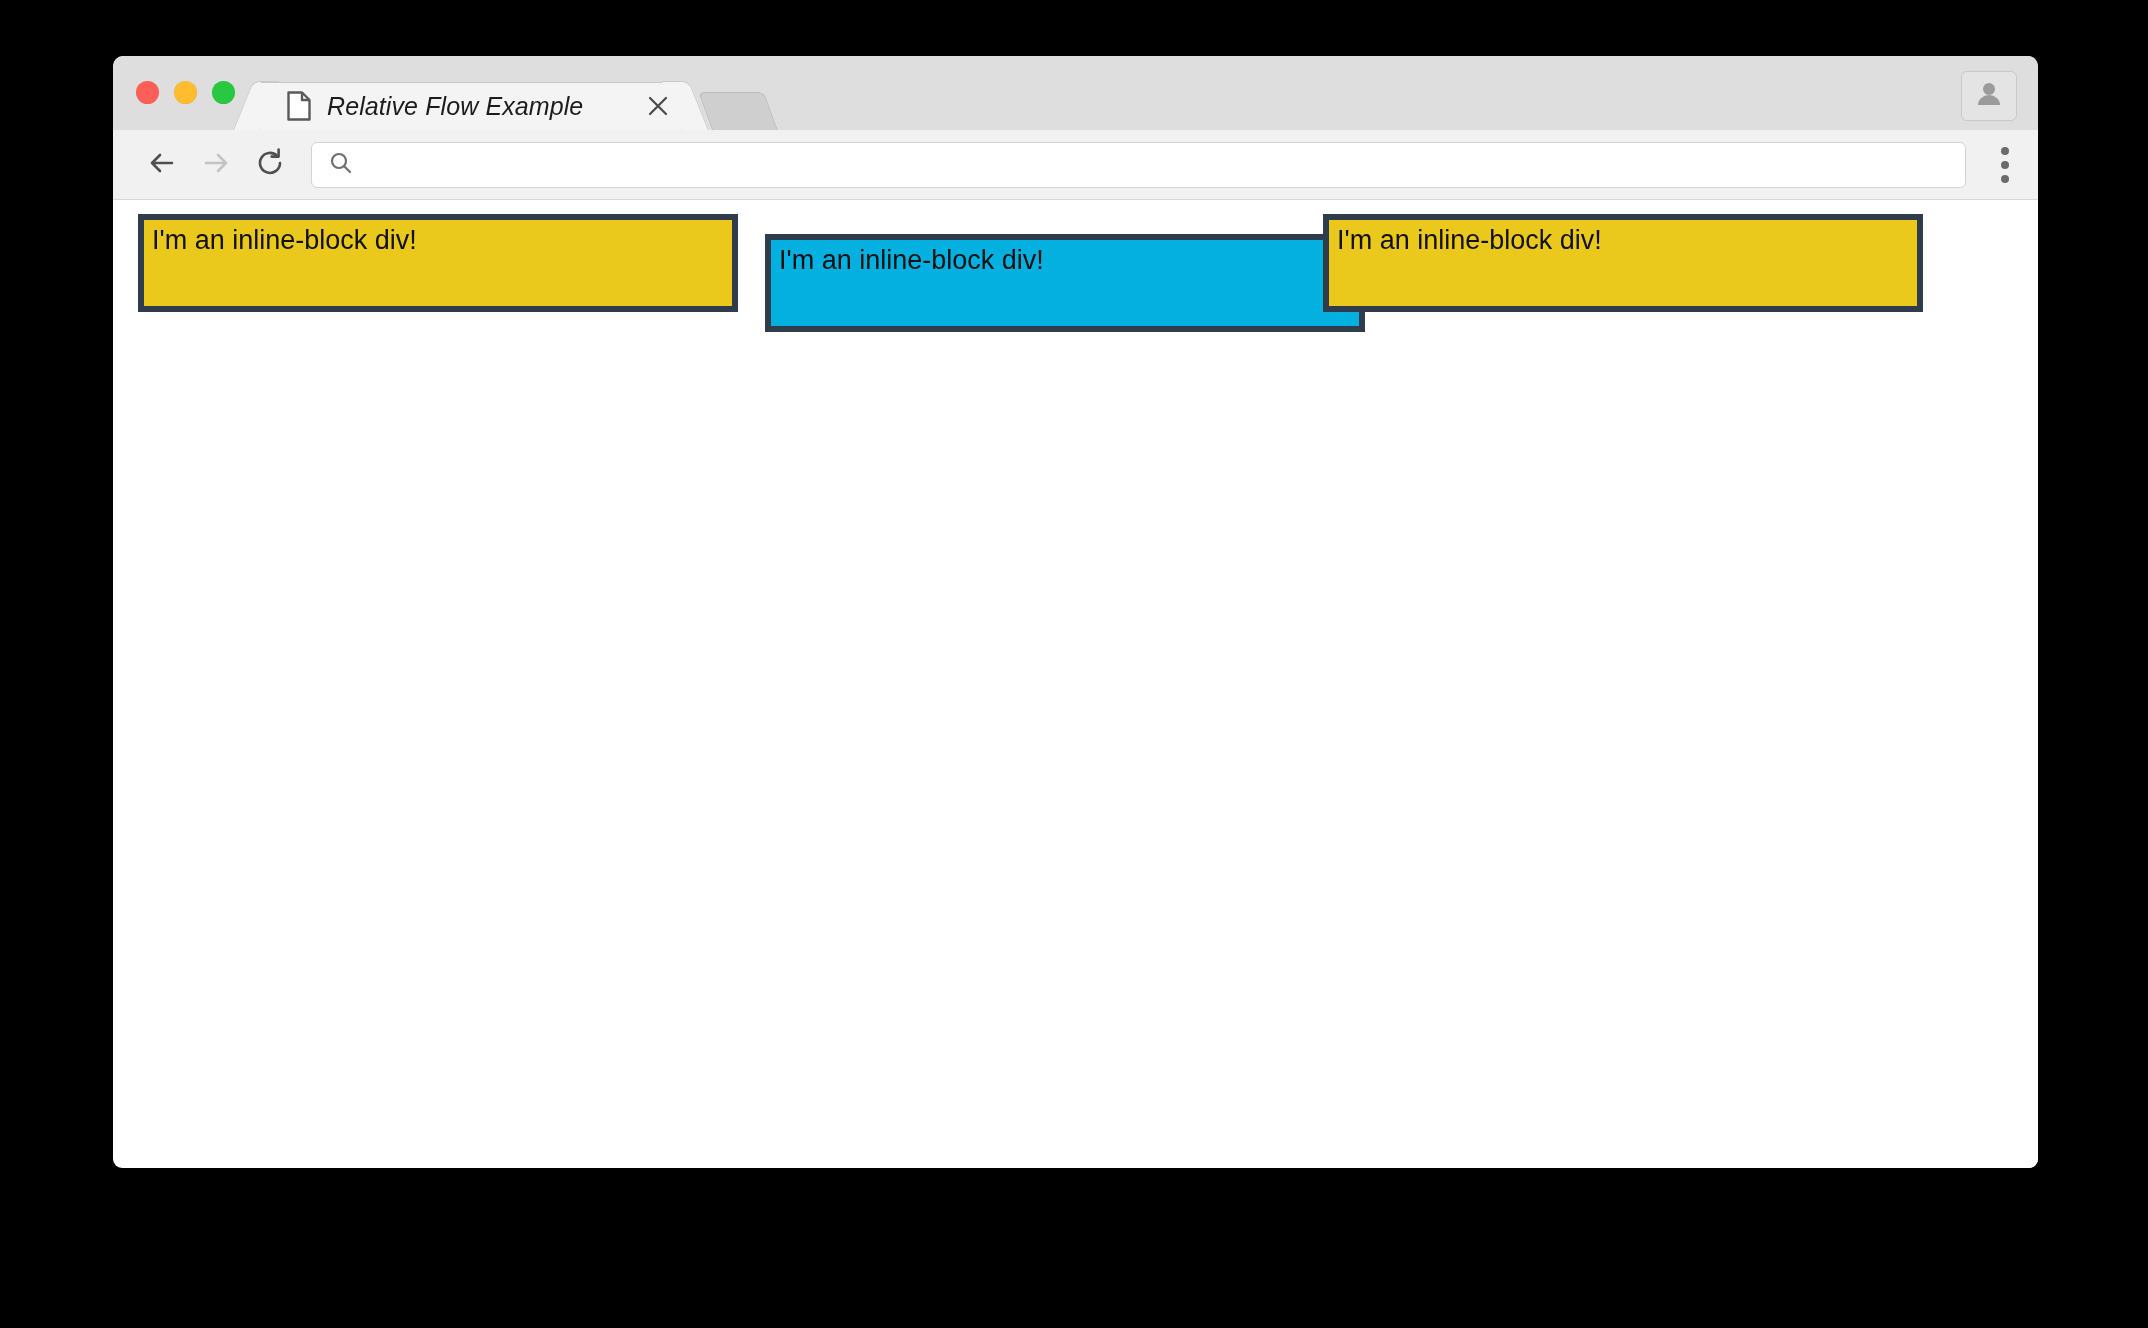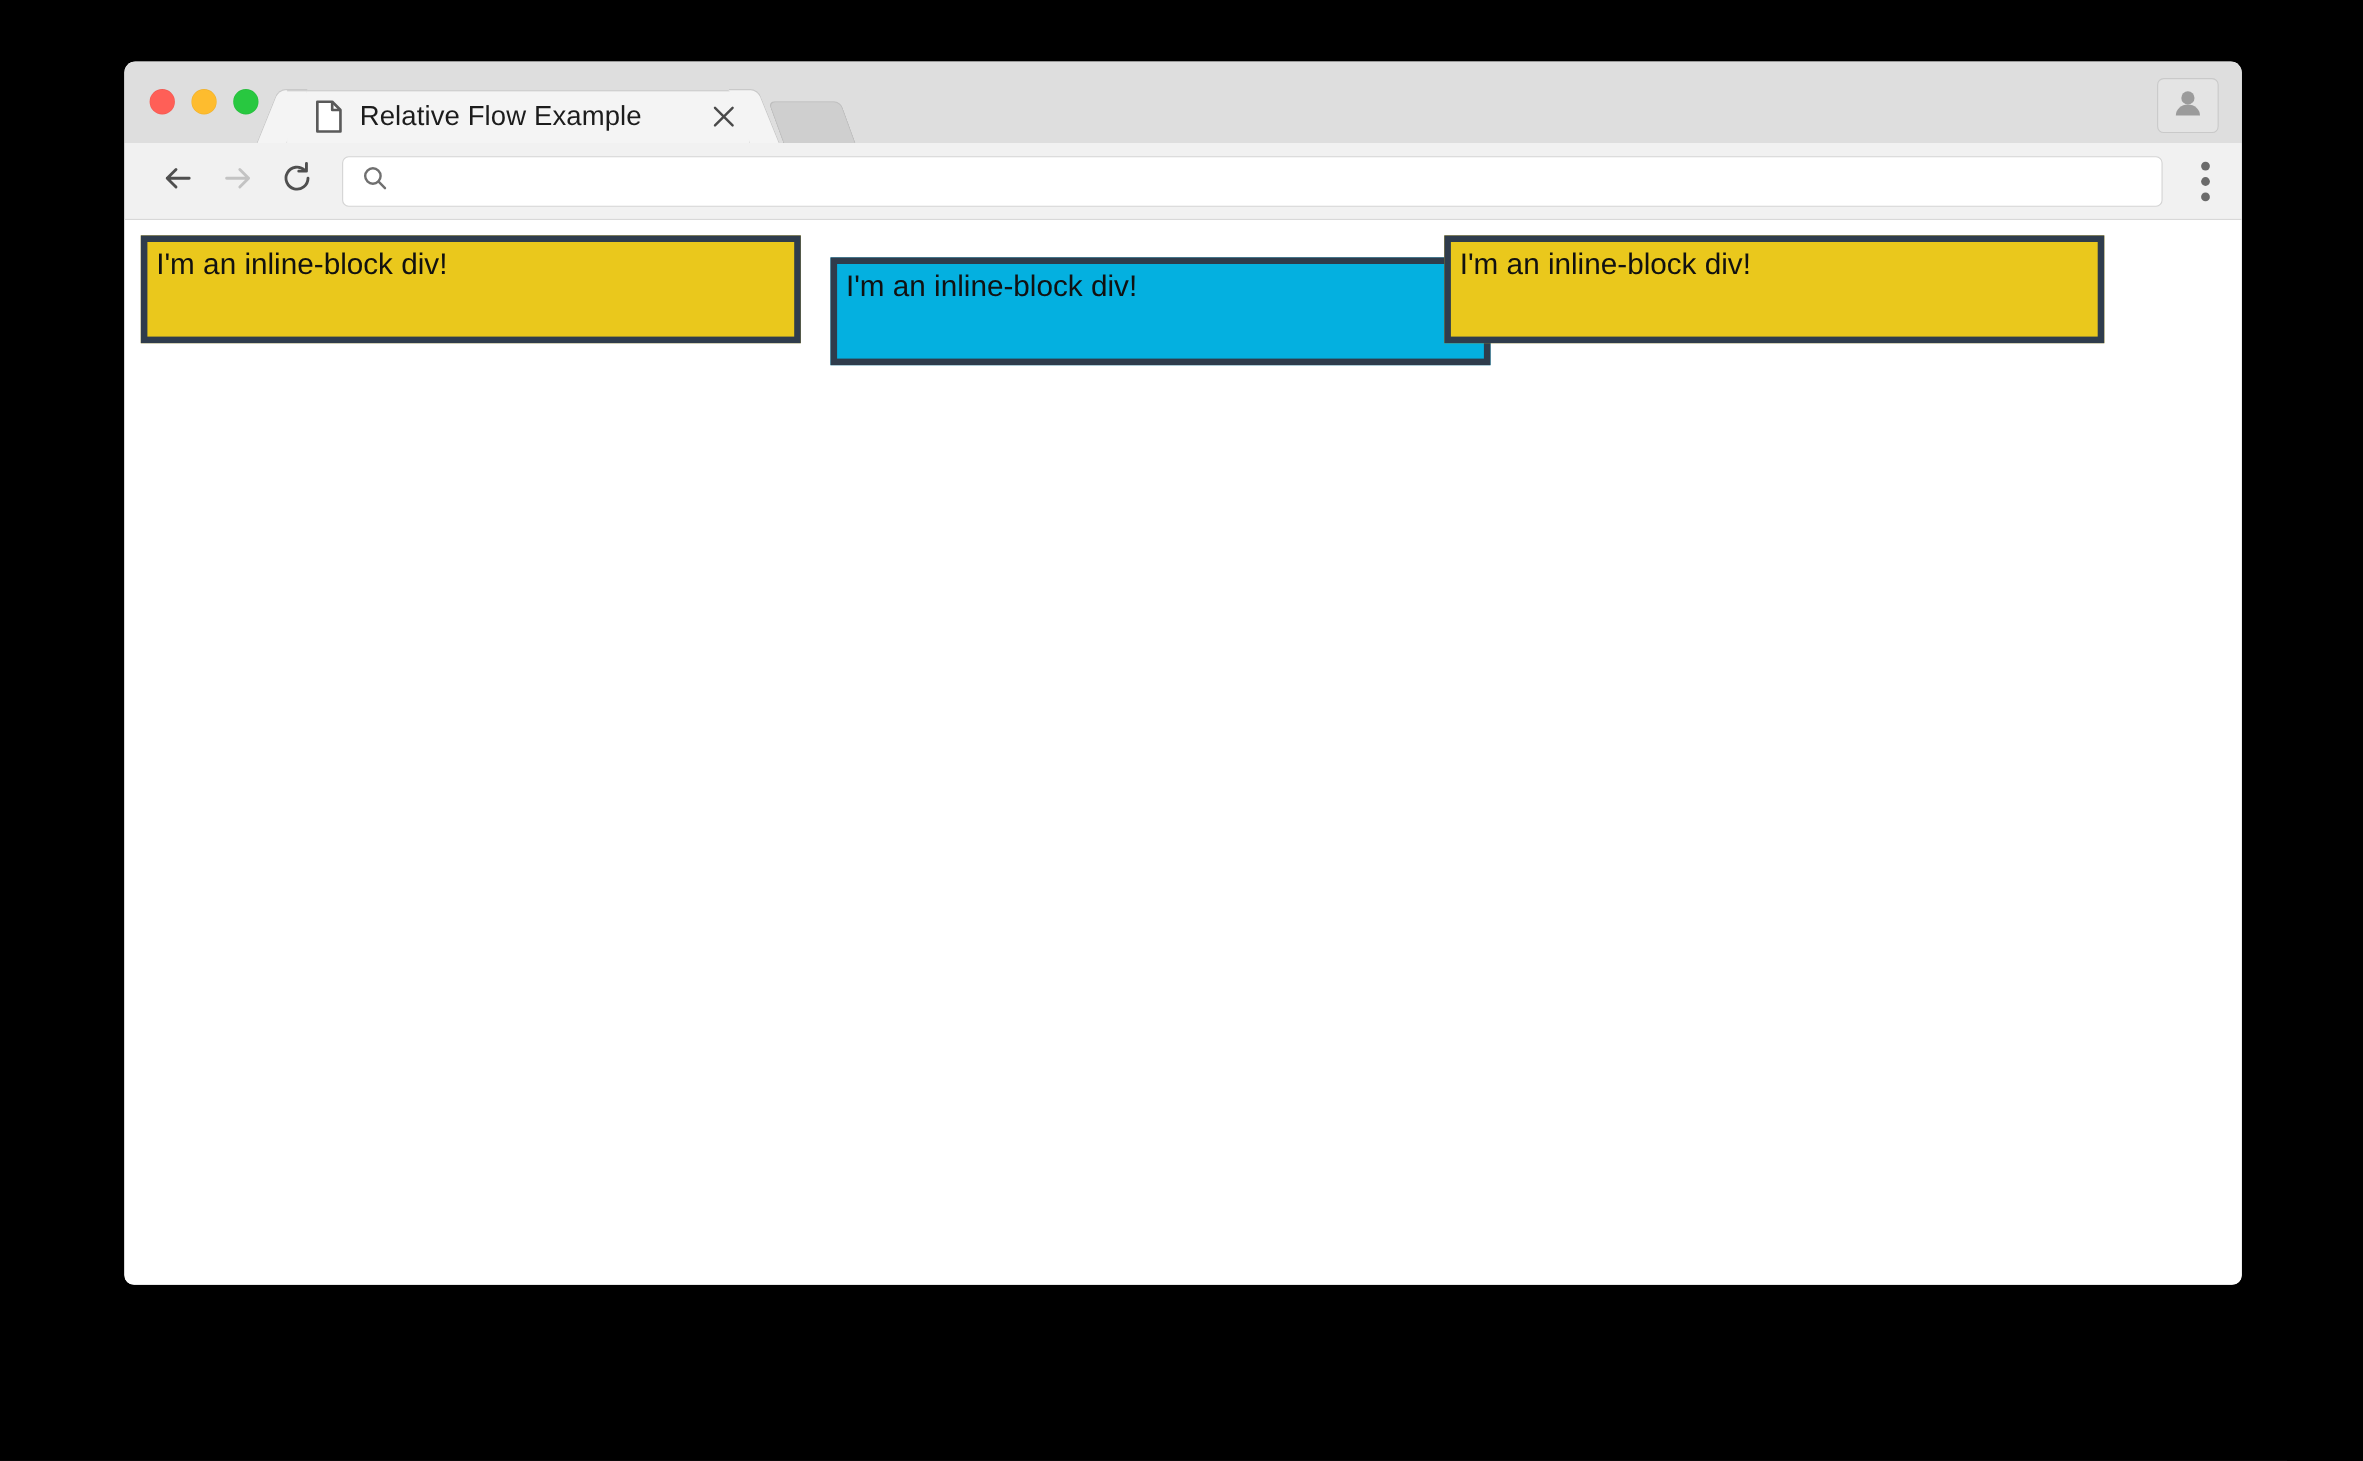--- a/index.html
+++ b/index.html
@@ -23,20 +23,21 @@
     overflow: hidden;
     box-shadow: 0 0 0 0 rgba(0,0,0,0);
   }
 
   .titlebar {
     position: relative;
     height: 74px;
     background: #dedede;
     border-radius: 10px 10px 0 0;
     overflow: hidden;
+    font-style: italic;
   }
 
   .traffic-lights {
     position: absolute;
     left: 23px;
     top: 25px;
     display: flex;
     gap: 15px;
   }
   .light {
@@ -212,20 +213,21 @@
     margin-right: 4px;
   }
   .menu-dot { width: 8px; height: 8px; border-radius: 50%; background: #6b6b6b; }
 
   
   .viewport {
     position: relative;
     height: calc(1112px - 74px - 70px);
     background: #ffffff;
     overflow: hidden;
+    margin-left: 10px;
   }
 
   .demo-box {
     position: absolute;
     border: 6px solid #2f3c4c;
     padding: 6px 0 0 8px;
     font-size: 27px;
     color: #111111;
     line-height: 1.05;
     white-space: nowrap;

